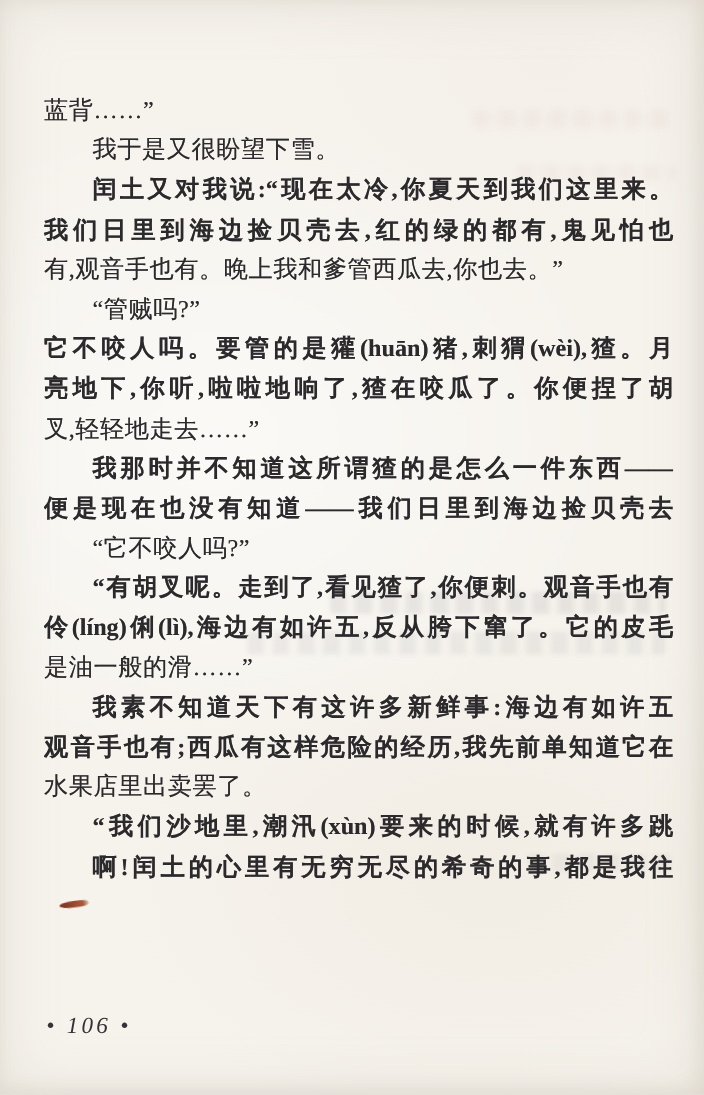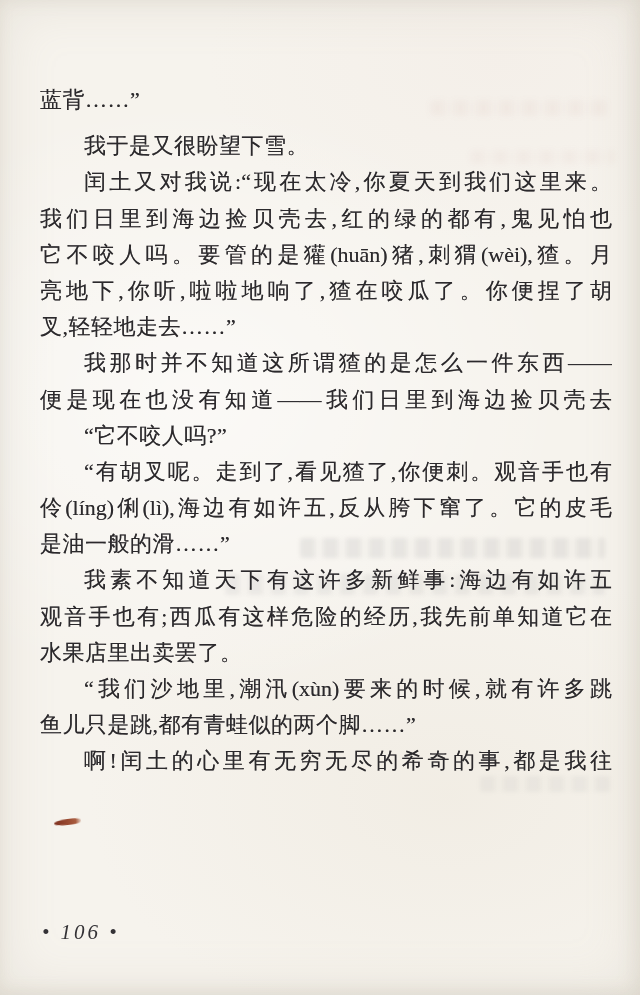--- a/index.html
+++ b/index.html
@@ -56,27 +56,28 @@
     font-size: 22px;
   }
   .line {
     height: 36.2px;
     line-height: 36.2px;
     white-space: nowrap;
     overflow: hidden;
     letter-spacing: 0.5px;
     text-shadow: 0 0 0.6px rgba(43,41,44,0.55);
   }
-  .line:first-child { margin-bottom: 10px; }
+  .line:first-child { }
   .line.indent { padding-left: 44px; }
   .line.fill {
     white-space: normal;
     text-align: justify;
     text-align-last: justify;
     letter-spacing: 0;
+    font-weight: bold;
   }
 
   
   .pen-mark {
     position: absolute;
     left: 54px;
     top: 819px;
     width: 27px;
     height: 6px;
     background: linear-gradient(90deg, #7d2e1d, #a85a3d 80%, rgba(168,90,61,0.25));
@@ -105,33 +106,34 @@
   <div class="ghost pink ghost-d"></div>
   <div class="ghost ghost-a"></div>
   <div class="ghost ghost-b"></div>
   <div class="ghost ghost-e"></div>
 
   <main class="text-block">
       <div class="line">蓝背……”</div>
       <div class="line indent">我于是又很盼望下雪。</div>
       <div class="line indent fill">闰土又对我说:“现在太冷,你夏天到我们这里来。</div>
       <div class="line fill">我们日里到海边捡贝壳去,红的绿的都有,鬼见怕也</div>
+      <div class="line">有,观音手也有。晚上我和爹管西瓜去,你也去。”</div>
+      <div class="line indent">“管贼吗?”</div>
       <div class="line fill">它不咬人吗。要管的是獾(huān)猪,刺猬(wèi),猹。月</div>
       <div class="line fill">亮地下,你听,啦啦地响了,猹在咬瓜了。你便捏了胡</div>
       <div class="line">叉,轻轻地走去……”</div>
       <div class="line indent fill">我那时并不知道这所谓猹的是怎么一件东西——</div>
       <div class="line fill">便是现在也没有知道——我们日里到海边捡贝壳去</div>
       <div class="line indent">“它不咬人吗?”</div>
       <div class="line indent fill">“有胡叉呢。走到了,看见猹了,你便刺。观音手也有</div>
       <div class="line fill">伶(líng)俐(lì),海边有如许五,反从胯下窜了。它的皮毛</div>
       <div class="line">是油一般的滑……”</div>
       <div class="line indent fill">我素不知道天下有这许多新鲜事:海边有如许五</div>
       <div class="line fill">观音手也有;西瓜有这样危险的经历,我先前单知道它在</div>
       <div class="line">水果店里出卖罢了。</div>
       <div class="line indent fill">“我们沙地里,潮汛(xùn)要来的时候,就有许多跳</div>
-      <div class="line">鱼儿只是跳,都有青蛙似的两个脚……”</div>
       <div class="line indent fill">啊!闰土的心里有无穷无尽的希奇的事,都是我往</div>
     </main>
 
   <div class="pen-mark"></div>
 
   <footer class="page-number">• 106 •</footer>
 </div>
 
 </body></html>

